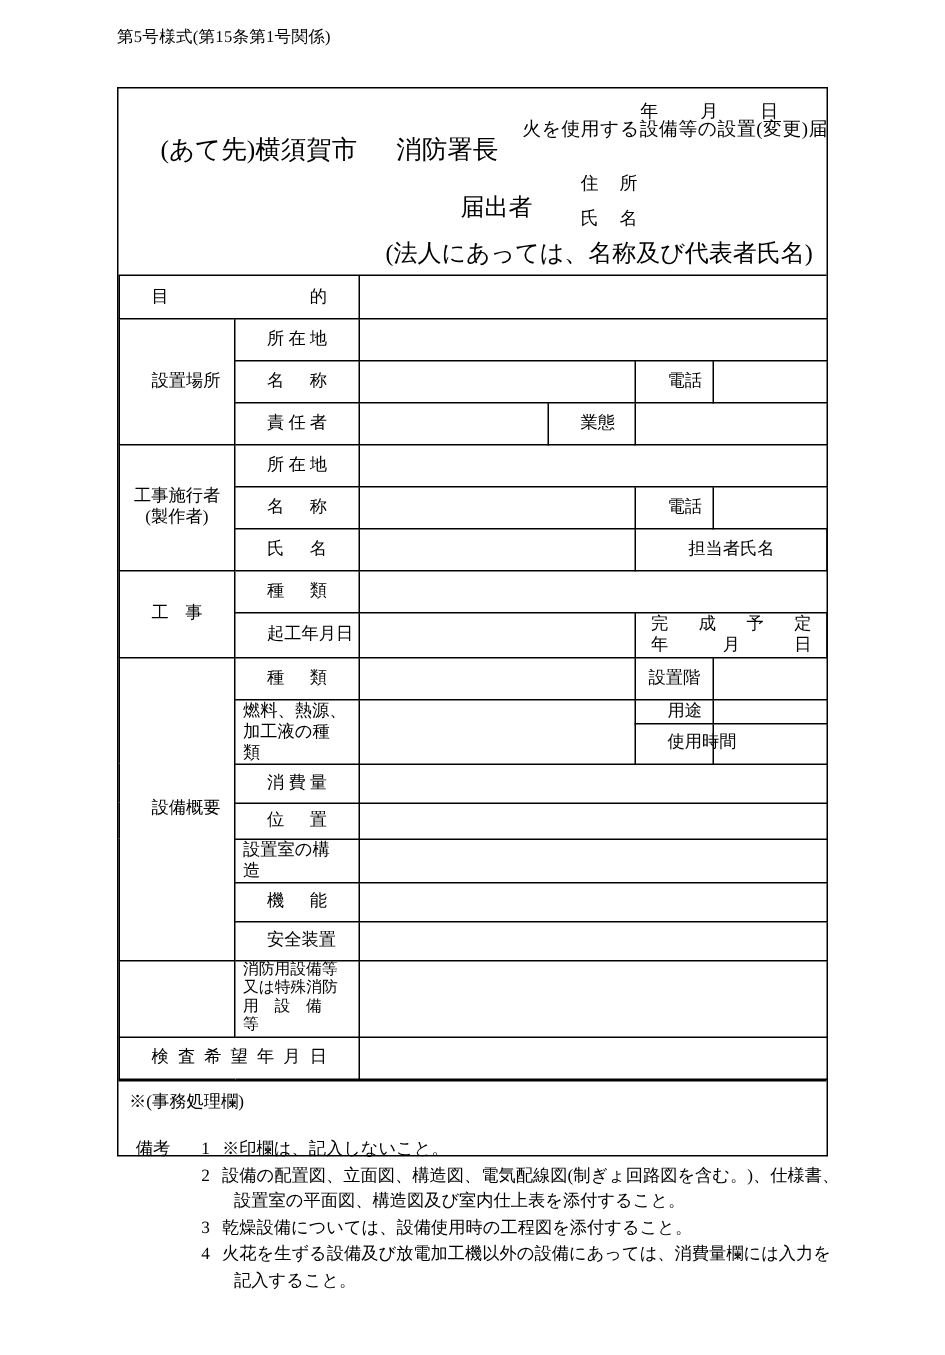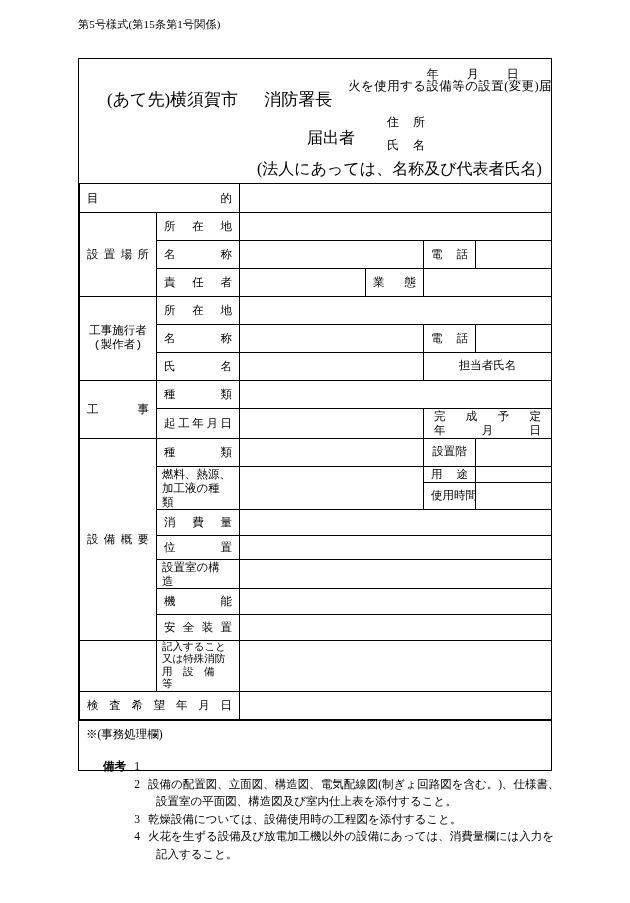--- a/index.html
+++ b/index.html
@@ -122,33 +122,32 @@
     vertical-align: middle;
     box-sizing: border-box;
   }
   table.grid td.noright { border-right: none; }
   table.grid tr:first-child td { border-top: none; }
   table.grid td.val { background: #fff; }
 
   
   .lbl {
     display: block;
-    padding: 0 7px;
+    padding: 0 21px;
     text-align: justify;
     text-align-last: justify;
     -moz-text-align-last: justify;
     white-space: nowrap;
     line-height: 1.25;
   }
   .lbl-c {
     display: block;
     padding: 0 5px;
     text-align: center;
     line-height: 1.25;
-    font-family: Liberation Mono, monospace;
   }
   .lbl-l {
     display: block;
     padding: 0 5px;
     text-align: left;
     line-height: 1.22;
   }
 
   
   .secsep { border-bottom: 1.4px solid #000 !important; }
@@ -173,22 +172,21 @@
     left: 78px;
     top: 758px;
     width: 500px;
     font-size: 11.5px;
     line-height: 17.5px;
   }
   .rm-row { display: flex; }
   .rm-head {
     width: 48px;
     flex: 0 0 48px;
-    text-align: right;
-    font-weight: bold;
+    text-align: center;
   }
   .rm-num {
     width: 22px;
     flex: 0 0 22px;
     text-align: center;
   }
   .rm-body { flex: 1; }
   .rm-cont { padding-left: 78px; }
 </style>
 </head>
@@ -398,21 +396,21 @@
         <td style="height:26px">
           <span class="lbl">安全装置</span>
         </td>
         <td class="val" colspan="4"></td>
       </tr>
 
       <tr>
         <td class="noright" style="border-right:0.8px solid #000"></td>
         <td style="height:40px">
           <span class="lbl-l" style="font-size:10.5px;line-height:1.2">
-            <span>記入すること</span><br>
+            <span>消防用設備等</span><br>
             <span>又は特殊消防</span><br>
             <span>用　設　備　等</span>
           </span>
         </td>
         <td class="val secsep" colspan="4"></td>
       </tr>
 
       <tr>
         <td colspan="2" style="height:28px">
           <span class="lbl">検査希望年月日</span>
@@ -425,20 +423,21 @@
     <div class="clerical">
       <div class="ctext">※(事務処理欄)</div>
     </div>
   </div>
 
   <div class="remarks">
 
     <div class="rm-row">
       <div class="rm-head">備考</div>
       <div class="rm-num">1</div>
+      <div class="rm-body">※印欄は、記入しないこと。</div>
     </div>
 
     <div class="rm-row">
       <div class="rm-head"></div>
       <div class="rm-num">2</div>
       <div class="rm-body">設備の配置図、立面図、構造図、電気配線図(制ぎょ回路図を含む。)、仕様書、</div>
     </div>
     <div class="rm-cont">設置室の平面図、構造図及び室内仕上表を添付すること。</div>
 
     <div class="rm-row">

